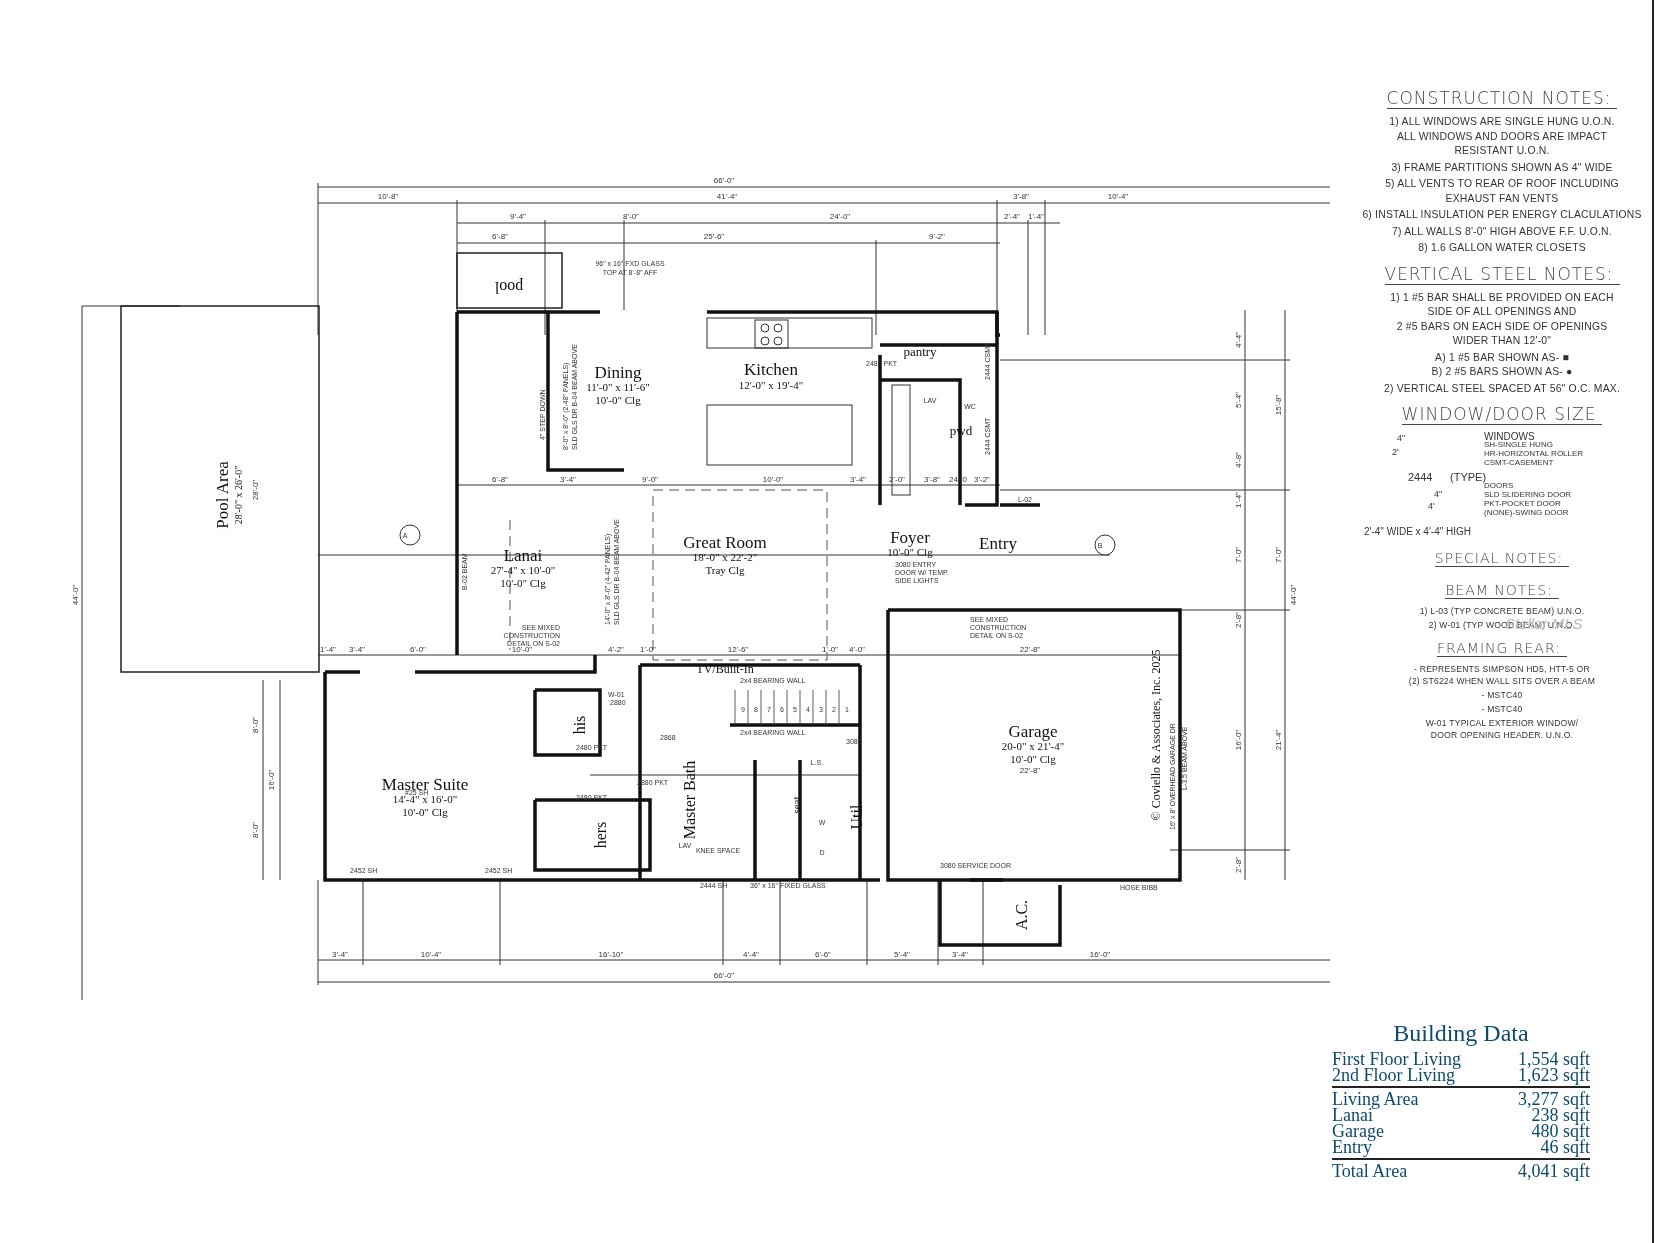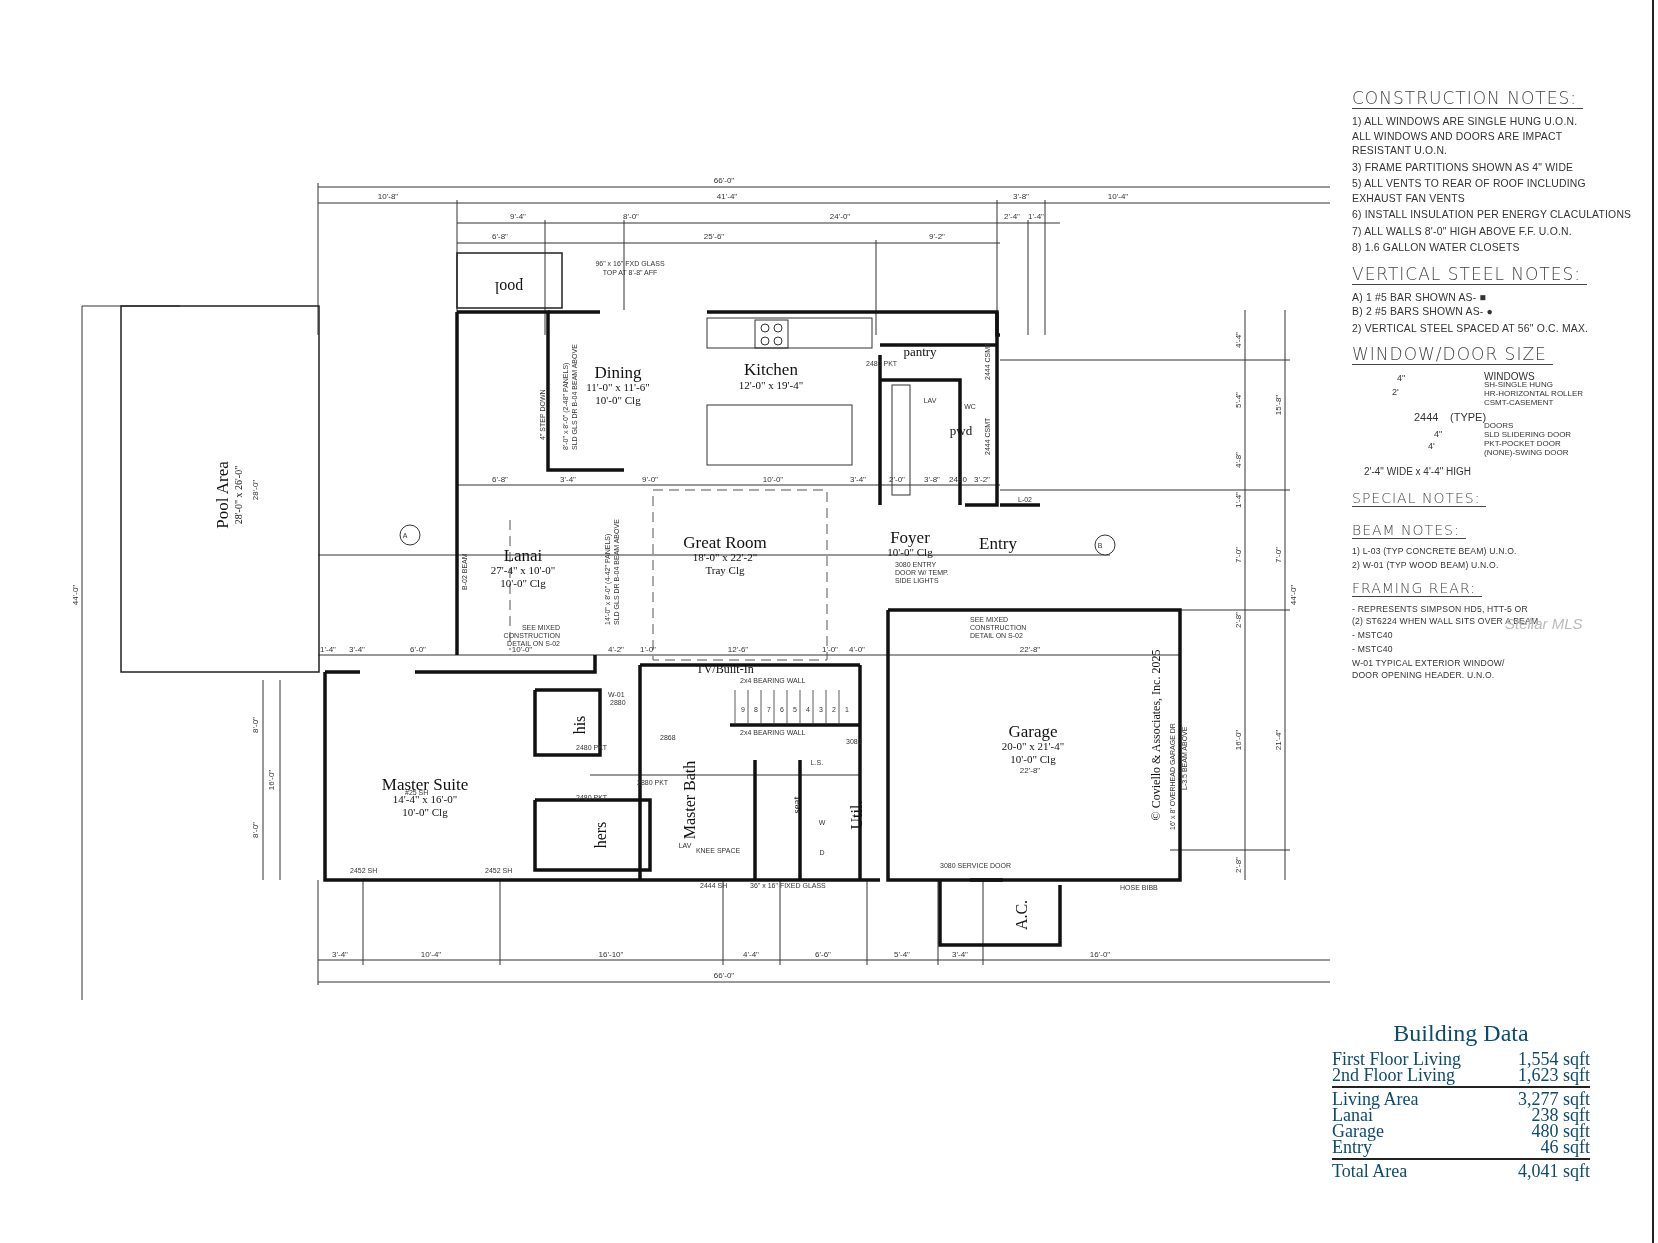--- a/index.html
+++ b/index.html
@@ -7,21 +7,21 @@
   #plan{position:absolute;left:0;top:0;width:1340px;height:1243px;}
   .room{font-family:"Liberation Serif",serif;text-anchor:middle;fill:#111;}
   .dim{font-family:"Liberation Sans",sans-serif;font-size:8px;fill:#333;text-anchor:middle;}
   .note{font-family:"Liberation Sans",sans-serif;font-size:7px;fill:#333;}
   #notes{position:absolute;left:1352px;top:88px;width:300px;}
   .sec-title{font-family:"DejaVu Sans",sans-serif;font-size:17px;font-weight:300;color:#444;letter-spacing:1px;border-bottom:1px solid #444;display:inline-block;padding-right:6px;margin:0 0 6px 0;}
   .sec-title.sm{font-size:14px;}
   .nlist{font-size:10.4px;color:#333;line-height:14.5px;margin:0 0 8px 0;padding:0;list-style:none;letter-spacing:0.2px;}
   .nlist.sm{font-size:8.6px;line-height:12px;}
   .nlist li{margin-bottom:2px;white-space:pre-line;}
-  .sec{margin-bottom:8px;}
+  .sec{margin-bottom:8px;text-align:center;}
   #wd-diagram{position:relative;height:110px;font-size:9px;color:#333;}
   #wd-diagram .t{position:absolute;white-space:nowrap;}
   #bd{position:absolute;left:1332px;top:1020px;width:258px;font-family:"Liberation Serif",serif;color:#0c4a6e;}
   #bd h2{font-size:24px;font-weight:normal;text-align:center;margin:0 0 4px 0;}
   .bdrow{display:flex;justify-content:space-between;font-size:18px;line-height:16px;}
   .bdsep{border-top:2px solid #222;margin:3px 0;}
   .edge{position:absolute;left:1652px;top:0;width:2px;height:1243px;background:#222;}
   .watermark{position:absolute;left:1505px;top:615px;font-size:15px;color:#bbb;font-style:italic;}
 </style>
 </head>
@@ -301,31 +301,35 @@
       <li>5) ALL VENTS TO REAR OF ROOF INCLUDING
     EXHAUST FAN VENTS</li>
       <li>6) INSTALL INSULATION PER ENERGY CLACULATIONS</li>
       <li>7) ALL WALLS 8'-0" HIGH ABOVE F.F. U.O.N.</li>
       <li>8) 1.6 GALLON WATER CLOSETS</li>
     </ul>
   </div>
   <div class="sec">
     <div class="sec-title">VERTICAL STEEL NOTES:</div>
     <ul class="nlist">
+      <li>1) 1 #5 BAR SHALL BE PROVIDED ON EACH
+    SIDE OF ALL OPENINGS AND
+    2 #5 BARS ON EACH SIDE OF OPENINGS
+    WIDER THAN 12'-0"</li>
       <li>      A) 1 #5 BAR SHOWN AS- ■
       B) 2 #5 BARS SHOWN AS- ●</li>
       <li>2) VERTICAL STEEL SPACED AT 56" O.C. MAX.</li>
     </ul>
   </div>
   <div class="sec">
     <div class="sec-title">WINDOW/DOOR SIZE</div>
     <div id="wd-diagram">
       <span class="t" style="left:45px;top:2px">4"</span>
       <span class="t" style="left:40px;top:16px">2'</span>
-      <span class="t" style="left:62px;top:40px;font-size:11px">2444</span>
+      <span class="t" style="left:56px;top:40px;font-size:11px">2444</span>
       <span class="t" style="left:98px;top:40px;font-size:11px">(TYPE)</span>
       <span class="t" style="left:82px;top:58px">4"</span>
       <span class="t" style="left:76px;top:70px">4'</span>
       <span class="t" style="left:132px;top:0px;font-size:10px">WINDOWS</span>
       <span class="t" style="left:132px;top:9px;font-size:8px">SH-SINGLE HUNG</span>
       <span class="t" style="left:132px;top:18px;font-size:8px">HR-HORIZONTAL ROLLER</span>
       <span class="t" style="left:132px;top:27px;font-size:8px">CSMT-CASEMENT</span>
       <span class="t" style="left:132px;top:50px;font-size:8px">DOORS</span>
       <span class="t" style="left:132px;top:59px;font-size:8px">SLD SLIDERING DOOR</span>
       <span class="t" style="left:132px;top:68px;font-size:8px">PKT-POCKET DOOR</span>

